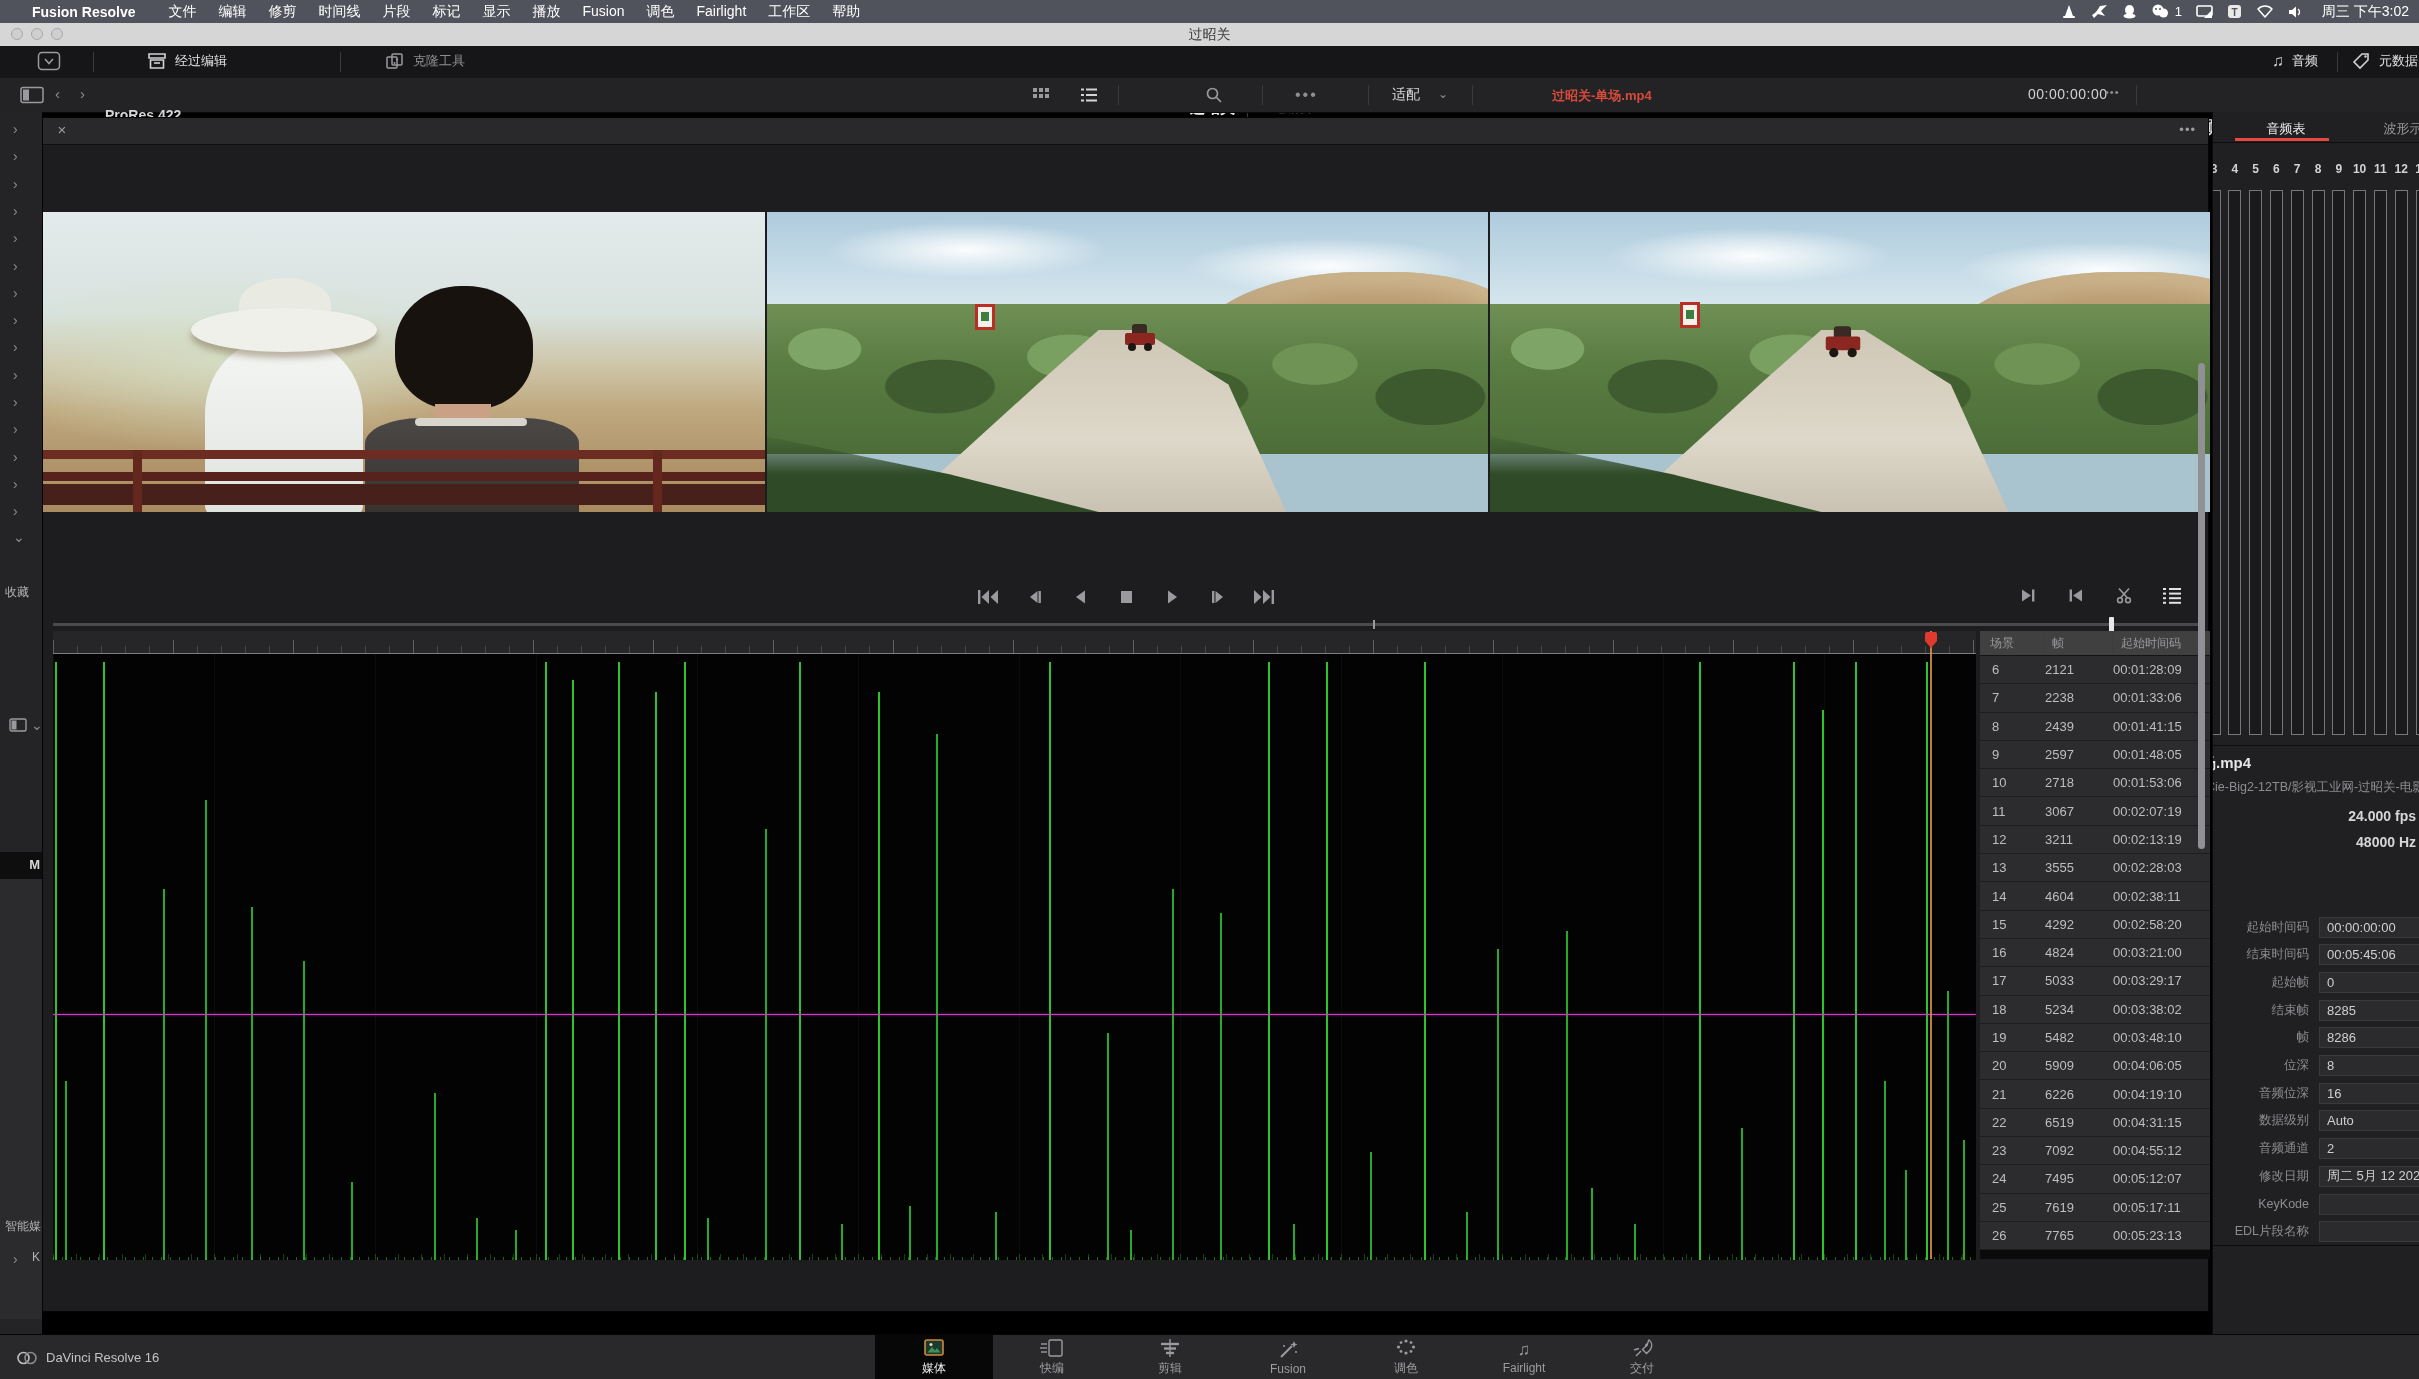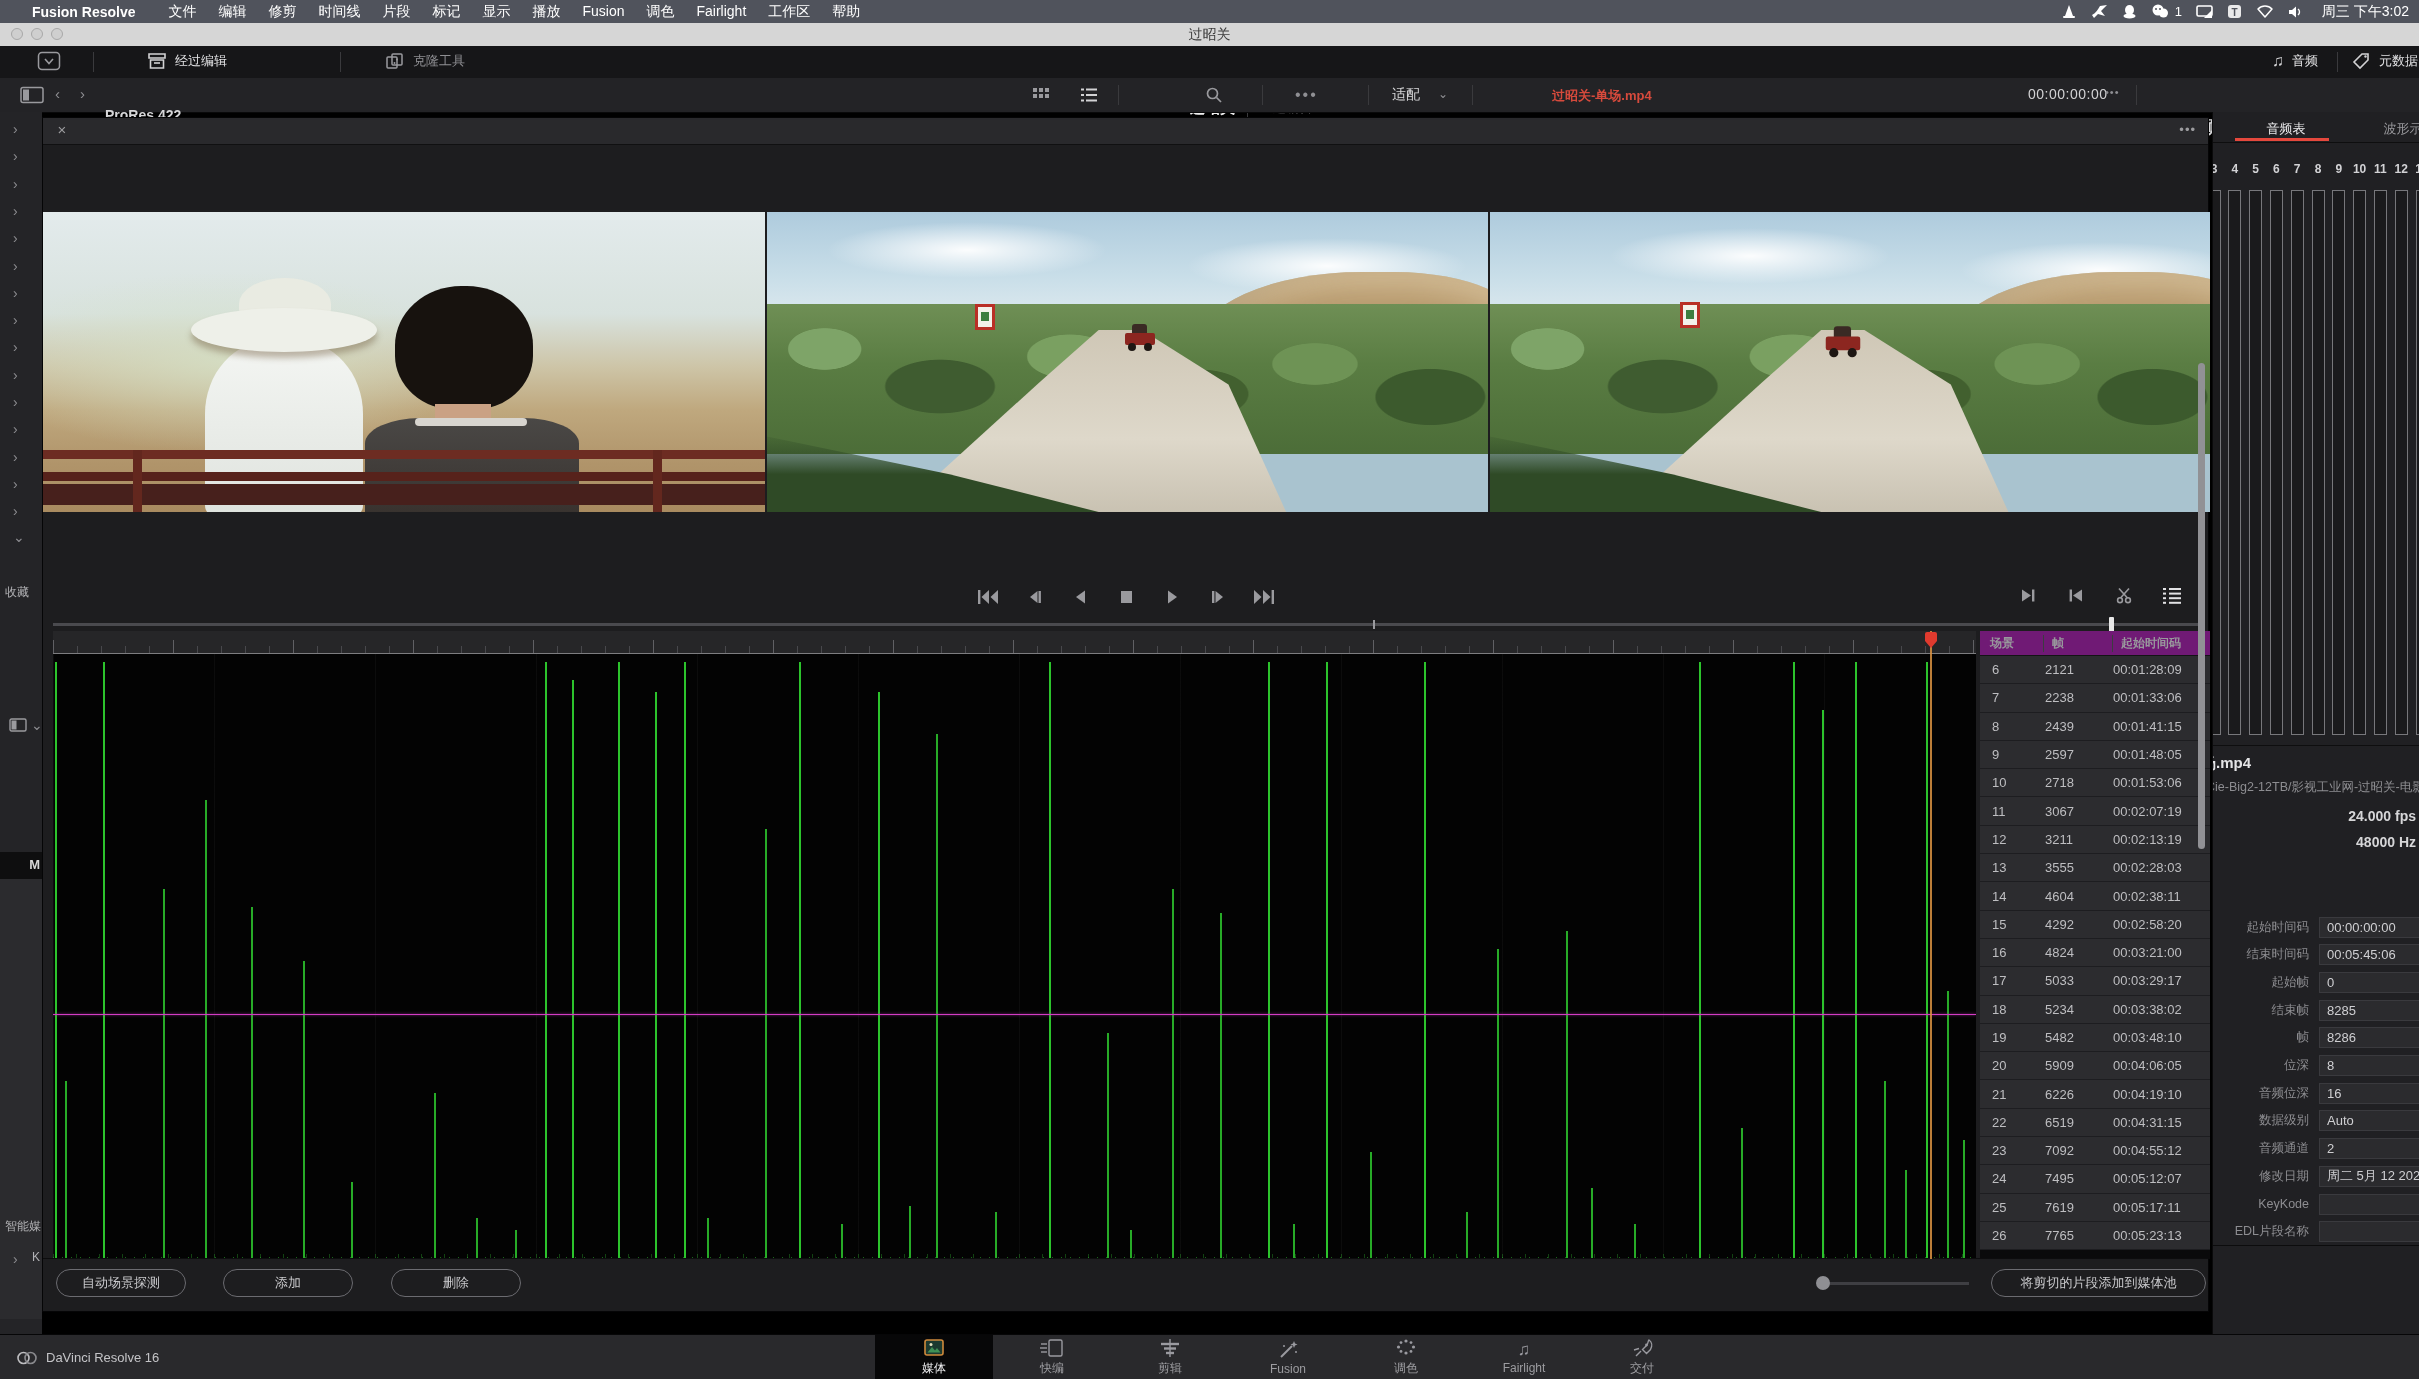--- a/index.html
+++ b/index.html
@@ -120,21 +120,21 @@
     background-size:100% 3px,100% 6px;background-position:left bottom,left bottom;background-repeat:no-repeat,no-repeat;}
   .spike{position:absolute;bottom:0;width:2px;background:#2cc32c;}
   #threshold{position:absolute;left:0;width:100%;height:1px;background:#d33cc4;box-shadow:0 0 3px rgba(211,60,196,.8);}
   #playhead-line{position:absolute;width:2px;background:rgba(221,148,66,.85);z-index:5;}
   #playhead-marker{position:absolute;z-index:6;width:12px;height:15px;}
   #playhead-marker .cap{width:12px;height:9px;background:#e03a2e;border-radius:2px 2px 0 0;}
   #playhead-marker .tip{width:0;height:0;border-left:6px solid transparent;border-right:6px solid transparent;border-top:7px solid #e03a2e;}
 
   
   #scene-table{position:absolute;left:1937px;top:513px;width:230px;height:628px;background:#242427;overflow:hidden;}
-  #scene-table-header{display:flex;height:24px;align-items:center;background:#701a75;border-bottom:1px solid #141416;color:#98989c;font-size:12px;font-weight:bold;}
+  #scene-table-header{display:flex;height:24px;align-items:center;background:#404040;border-bottom:1px solid #141416;color:#98989c;font-size:12px;}
   .th1{width:53px;padding-left:10px;}.th2{width:60px;}.th3{flex:1;border-left:1px solid #3c3c40;padding-left:8px;}
   .th2{border-left:1px solid #3c3c40;padding-left:8px;}
   .srow{display:flex;height:27.3px;align-items:center;background:#2c2c2f;border-bottom:1px solid #1d1d20;color:#bebec1;font-size:13px;}
   .srow .c1{width:53px;padding-left:12px;}.srow .c2{width:68px;}.srow .c3{flex:1;}
   .srow.sel{background:#0a0a0b;color:#fff;font-weight:bold;}
   #table-scrollbar{position:absolute;left:2155px;top:245px;width:7px;height:486px;background:#919195;border-radius:4px;}
 
   
   #panel-bottom{position:absolute;left:0;bottom:0;width:100%;height:52px;background:#1d1d1f;border-top:1px solid #0c0c0d;}
   .pill{position:absolute;top:10px;height:28px;border:1px solid #6b6b70;border-radius:14px;background:transparent;
@@ -689,28 +689,20 @@
         </div>
         <div class="srow sel">
           <span class="c1">27</span>
           <span class="c2">8074</span>
           <span class="c3">00:05:36:10</span>
         </div>
       </div>
   </div>
   <div id="table-scrollbar"></div>
 
-  <div id="panel-bottom">
-    <button class="pill" style="left:13px;width:130px;">自动场景探测</button>
-    <button class="pill" style="left:180px;width:130px;">添加</button>
-    <button class="pill" style="left:348px;width:130px;">删除</button>
-    <div id="bslider-track"></div>
-    <div id="bslider-dot"></div>
-    <button class="pill" style="left:1948px;width:215px;">将剪切的片段添加到媒体池</button>
-  </div>
 </div>
 
 <div class="abs" id="rightpanel">
   <div id="rp-tabs">
     <span class="rp-tab active">音频表</span>
     <span class="rp-tab">波形示波器</span>
   </div>
   <div id="meter-area">
       <span class="meter-num" style="left: -10px;">3</span>
       <div class="meter-bar" style="left: -5.5px;"></div>

